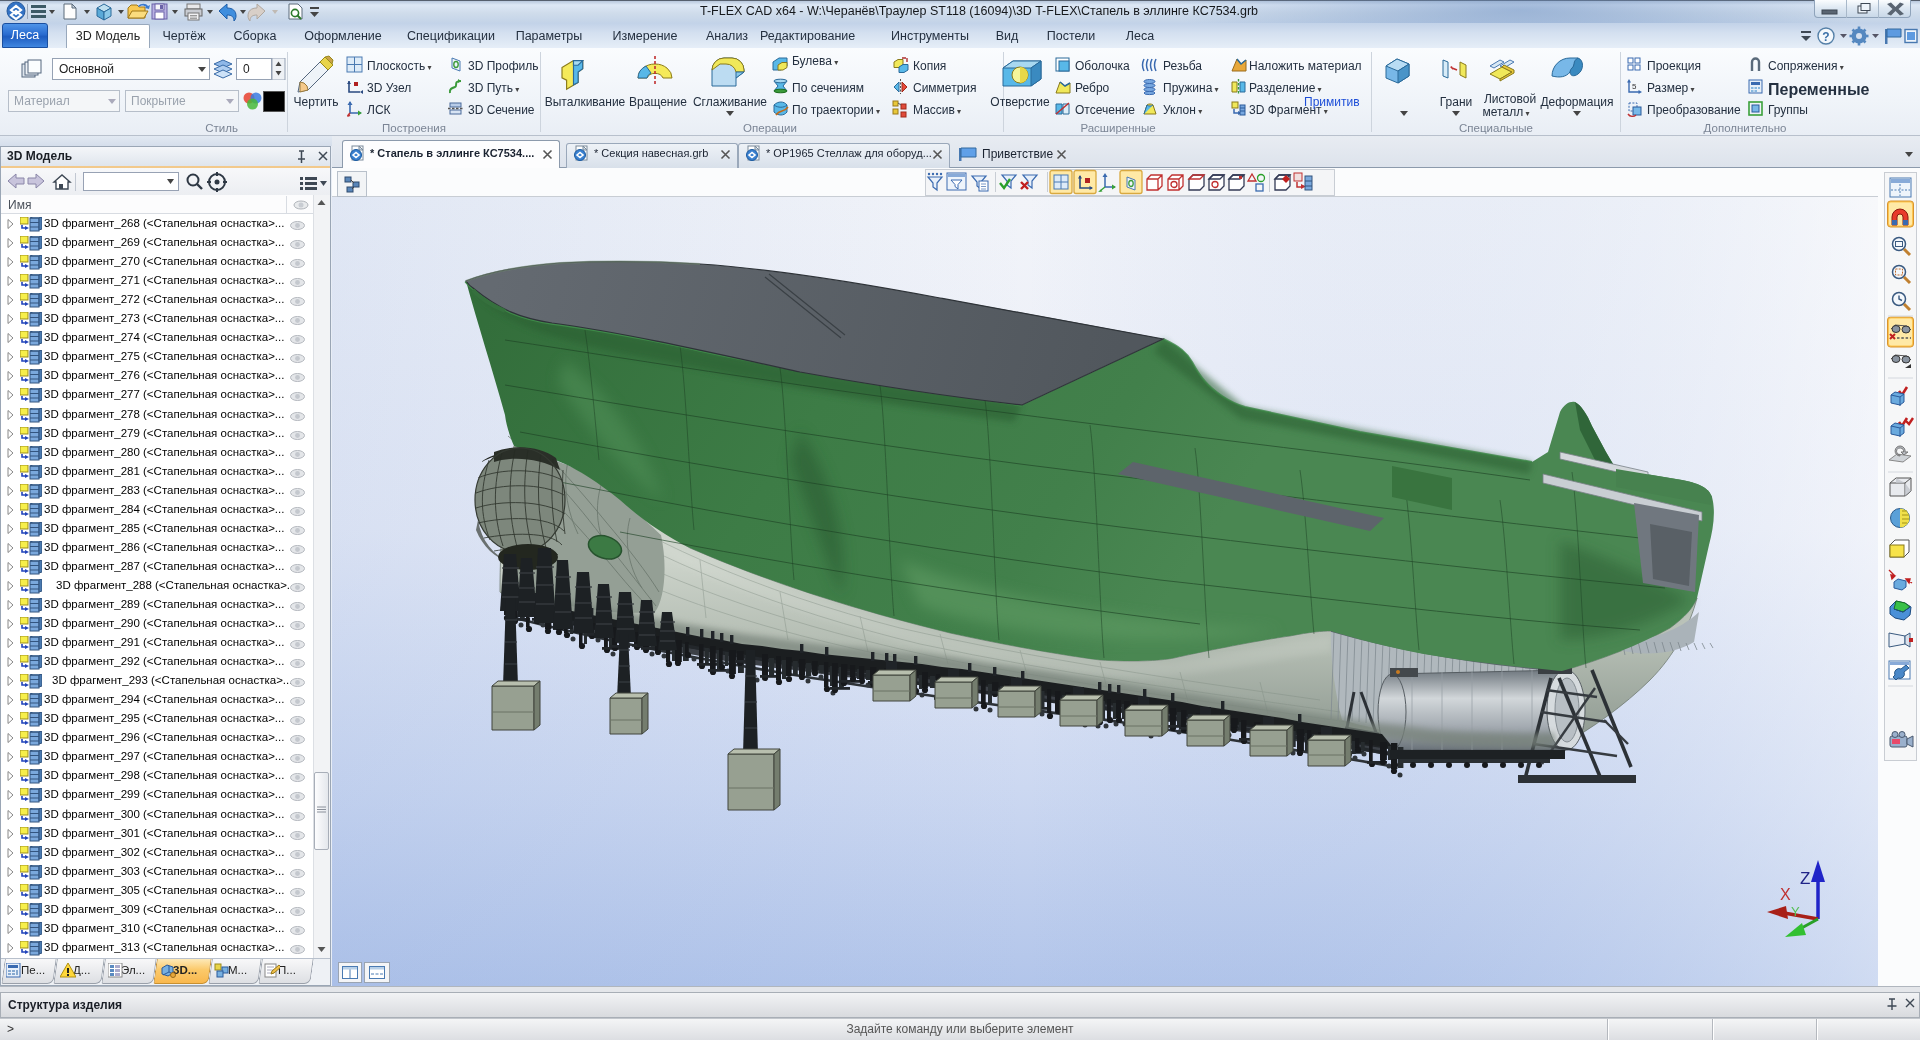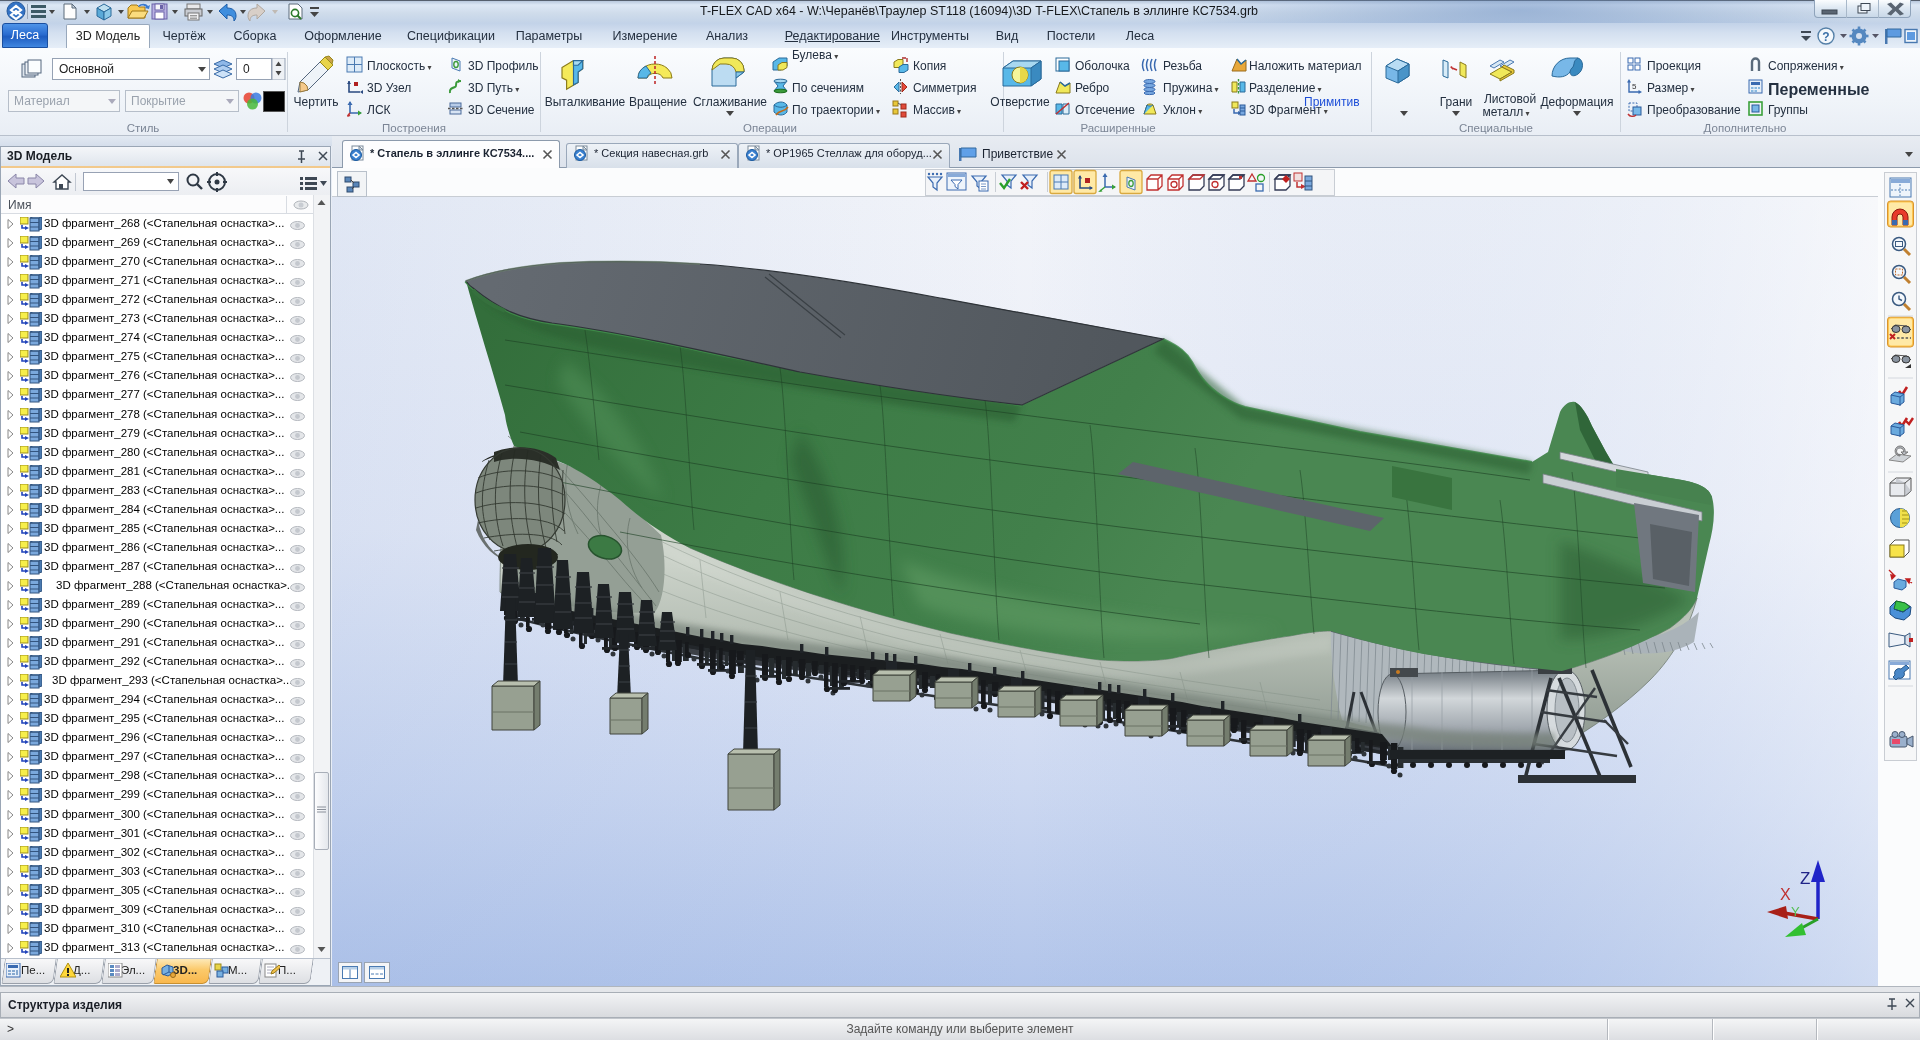--- a/index.html
+++ b/index.html
@@ -85,21 +85,21 @@
 <div class="tx" style="left:2px;top:28px;width:46px;text-align:center;color:#fff;font-size:12.5px;">Леса</div>
 <div class="abs" style="left:66px;top:24px;width:84px;height:24px;background:#fff;border:1px solid #98a8bc;border-bottom:none;border-radius:2px 2px 0 0;"></div>
 <div class="tx" style="left:66px;top:29px;width:84px;text-align:center;color:#222;font-size:12.5px;">3D Модель</div>
 <div class="tx" style="left:124px;top:29px;width:120px;text-align:center;color:#243040;font-size:12.5px;">Чертёж</div>
 <div class="tx" style="left:195px;top:29px;width:120px;text-align:center;color:#243040;font-size:12.5px;">Сборка</div>
 <div class="tx" style="left:283px;top:29px;width:120px;text-align:center;color:#243040;font-size:12.5px;">Оформление</div>
 <div class="tx" style="left:391px;top:29px;width:120px;text-align:center;color:#243040;font-size:12.5px;">Спецификации</div>
 <div class="tx" style="left:489px;top:29px;width:120px;text-align:center;color:#243040;font-size:12.5px;">Параметры</div>
 <div class="tx" style="left:585px;top:29px;width:120px;text-align:center;color:#243040;font-size:12.5px;">Измерение</div>
 <div class="tx" style="left:667px;top:29px;width:120px;text-align:center;color:#243040;font-size:12.5px;">Анализ</div>
-<div class="tx" style="left:760px;top:29px;width:120px;text-align:right;color:#243040;font-size:12.5px;text-decoration:underline;">Редактирование</div>
+<div class="tx" style="left:760px;top:29px;width:120px;text-align:left;color:#243040;font-size:12.5px;">Редактирование</div>
 <div class="tx" style="left:870px;top:29px;width:120px;text-align:center;color:#243040;font-size:12.5px;">Инструменты</div>
 <div class="tx" style="left:947px;top:29px;width:120px;text-align:center;color:#243040;font-size:12.5px;">Вид</div>
 <div class="tx" style="left:1011px;top:29px;width:120px;text-align:center;color:#243040;font-size:12.5px;">Постели</div>
 <div class="tx" style="left:1080px;top:29px;width:120px;text-align:center;color:#243040;font-size:12.5px;">Леса</div>
 
 <svg class="abs" style="left:1798px;top:26px" width="120" height="20" viewBox="0 0 120 20">
  <g fill="#3e4854">
       <rect x="3" y="5" width="10" height="2"></rect>
       <path d="M3,10 l10,0 -5,5z"></path>
     </g>
@@ -128,21 +128,21 @@
  <rect x="107" y="3.5" width="12" height="13" fill="#eef4fb" stroke="#4878b0" stroke-width="1.4"></rect>
     <rect x="109" y="6" width="8" height="8" fill="#5d9ae0"></rect>
 </svg>
 
 <div class="abs" style="left:0;top:48px;width:1920px;height:88px;background:linear-gradient(180deg,#fafcfe,#f0f4f9 60%,#e9eef5);border-bottom:1px solid #b8c0cc;"></div>
 <div class="abs" style="left:287px;top:52px;width:1px;height:80px;background:#cdd4dd;"></div>
 <div class="abs" style="left:540px;top:52px;width:1px;height:80px;background:#cdd4dd;"></div>
 <div class="abs" style="left:1003px;top:52px;width:1px;height:80px;background:#cdd4dd;"></div>
 <div class="abs" style="left:1371px;top:52px;width:1px;height:80px;background:#cdd4dd;"></div>
 <div class="abs" style="left:1620px;top:52px;width:1px;height:80px;background:#cdd4dd;"></div>
-<div class="tx" style="left:63px;top:122px;width:160px;text-align:center;color:#7b8595;font-size:11.5px;">Стиль</div>
+<div class="tx" style="left:78px;top:122px;width:160px;text-align:right;color:#7b8595;font-size:11.5px;">Стиль</div>
 <div class="tx" style="left:334px;top:122px;width:160px;text-align:center;color:#7b8595;font-size:11.5px;">Построения</div>
 <div class="tx" style="left:690px;top:122px;width:160px;text-align:center;color:#7b8595;font-size:11.5px;">Операции</div>
 <div class="tx" style="left:1038px;top:122px;width:160px;text-align:center;color:#7b8595;font-size:11.5px;">Расширенные</div>
 <div class="tx" style="left:1416px;top:122px;width:160px;text-align:center;color:#7b8595;font-size:11.5px;">Специальные</div>
 <div class="tx" style="left:1665px;top:122px;width:160px;text-align:center;color:#7b8595;font-size:11.5px;">Дополнительно</div>
 
 <div class="abs" style="left:52px;top:58px;width:158px;height:22px;background:#fff;border:1px solid #96a2b4;"></div>
 <div class="tx" style="left:59px;top:62px;color:#222;">Основной</div>
 <svg class="abs" style="left:196px;top:63px" width="12" height="12">
     <path d="M2,4 l8,0 -4,5z" fill="#444"></path>
@@ -391,21 +391,21 @@
 <div class="tx" style="left:216px;top:95px;width:200px;text-align:center;color:#243040;font-size:12px;font-weight:normal;">Чертить</div>
 <div class="tx" style="left:367px;top:59px;color:#243040;font-size:12px;">Плоскость<span style="font-size:8px;color:#444;"> ▾</span></div>
 <div class="tx" style="left:367px;top:81px;color:#243040;font-size:12px;">3D Узел</div>
 <div class="tx" style="left:367px;top:103px;color:#243040;font-size:12px;">ЛСК</div>
 <div class="tx" style="left:468px;top:59px;color:#243040;font-size:12px;">3D Профиль</div>
 <div class="tx" style="left:468px;top:81px;color:#243040;font-size:12px;">3D Путь<span style="font-size:8px;color:#444;"> ▾</span></div>
 <div class="tx" style="left:468px;top:103px;color:#243040;font-size:12px;">3D Сечение</div>
 <div class="tx" style="left:485px;top:95px;width:200px;text-align:center;color:#243040;font-size:12px;font-weight:normal;">Выталкивание</div>
 <div class="tx" style="left:558px;top:95px;width:200px;text-align:center;color:#243040;font-size:12px;font-weight:normal;">Вращение</div>
 <div class="tx" style="left:630px;top:95px;width:200px;text-align:center;color:#243040;font-size:12px;font-weight:normal;">Сглаживание</div>
-<div class="tx" style="left:792px;top:48px;color:#243040;font-size:12px;">Булева<span style="font-size:8px;color:#444;"> ▾</span></div>
+<div class="tx" style="left:792px;top:54px;color:#243040;font-size:12px;">Булева<span style="font-size:8px;color:#444;"> ▾</span></div>
 <div class="tx" style="left:792px;top:81px;color:#243040;font-size:12px;">По сечениям</div>
 <div class="tx" style="left:792px;top:103px;color:#243040;font-size:12px;">По траектории<span style="font-size:8px;color:#444;"> ▾</span></div>
 <div class="tx" style="left:913px;top:59px;color:#243040;font-size:12px;">Копия</div>
 <div class="tx" style="left:913px;top:81px;color:#243040;font-size:12px;">Симметрия</div>
 <div class="tx" style="left:913px;top:103px;color:#243040;font-size:12px;">Массив<span style="font-size:8px;color:#444;"> ▾</span></div>
 <div class="tx" style="left:920px;top:95px;width:200px;text-align:center;color:#243040;font-size:12px;font-weight:normal;">Отверстие</div>
 <div class="tx" style="left:1075px;top:59px;color:#243040;font-size:12px;">Оболочка</div>
 <div class="tx" style="left:1075px;top:81px;color:#243040;font-size:12px;">Ребро</div>
 <div class="tx" style="left:1075px;top:103px;color:#243040;font-size:12px;">Отсечение</div>
 <div class="tx" style="left:1163px;top:59px;color:#243040;font-size:12px;">Резьба</div>

